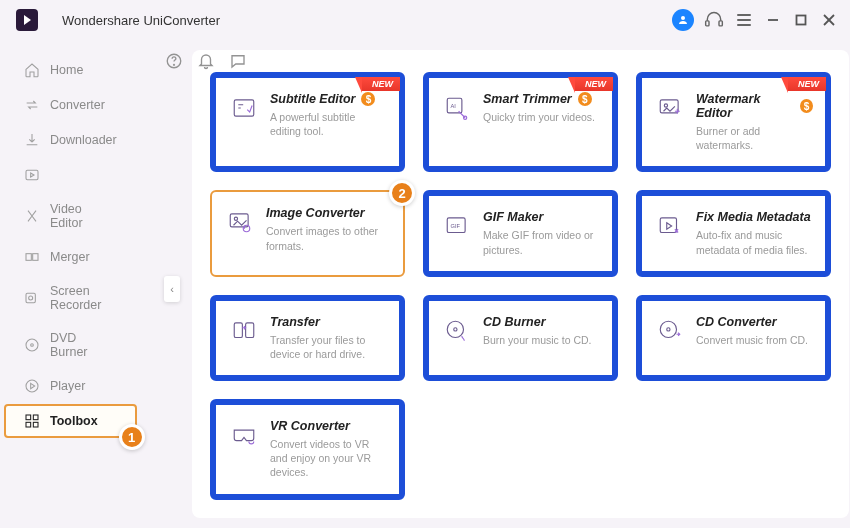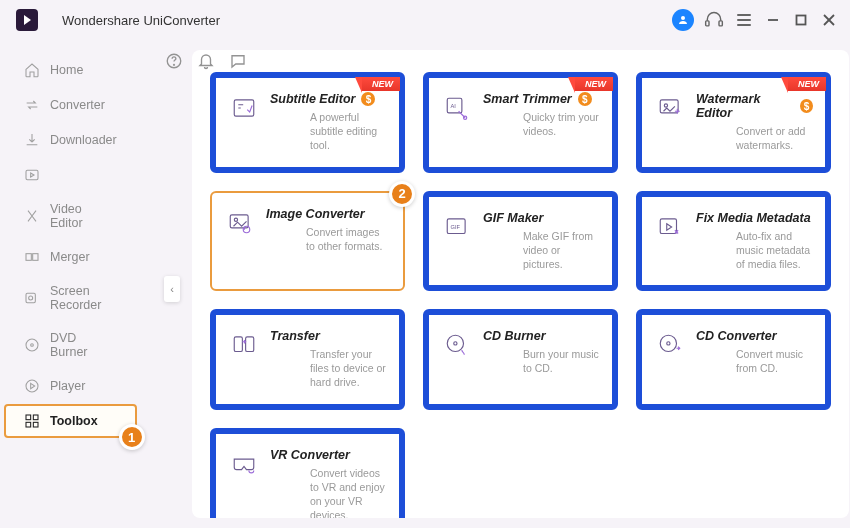--- a/index.html
+++ b/index.html
@@ -26,21 +26,21 @@
 .panel { background: #fff; border-radius: 8px; height: 100%; padding: 22px 18px; overflow-y: auto; }
 .grid { display: grid; grid-template-columns: repeat(3, 195px); gap: 18px; }
 .card { border: 6px solid #1d4ed8; border-radius: 6px; padding: 14px 12px 14px 14px; position: relative; background: #fff; display: flex; gap: 12px; cursor: pointer; min-height: 80px;}
 .card.highlight { border: 2px solid #ea9b3e; }
 .card .cic { width: 28px; height: 28px; flex-shrink: 0; display:flex;align-items:center;justify-content:center;margin-top:2px;}
 .card .cic svg{width:26px;height:26px;stroke:#6b5b8f;fill:none;stroke-width:1.4;}
 .card-body { flex: 1; }
 .card-title-row{display:flex;align-items:center;gap:6px;margin-bottom:4px;}
 .card-title { font-size: 12.5px; color: #222; font-weight: 600; font-style: italic; }
 .dollar-badge{width:14px;height:14px;background:#f28c1d;border-radius:50%;color:#fff;font-size:10px;font-weight:700;display:flex;align-items:center;justify-content:center;}
-.card-desc { font-size: 10.5px; color: #9a9a9a; line-height: 1.35; margin-left: 40px; }
+.card-desc { font-size: 10.5px; color: #9a9a9a; line-height: 1.35; }
 .new-badge { position: absolute; top: -1px; right: -1px; background: linear-gradient(180deg, #ff4a3d, #e8362a); color: #fff; font-size: 9px; font-weight: 700; padding: 2px 7px 2px 10px; font-style:italic;}
 .new-badge::before{content:"";position:absolute;left:-7px;top:0;width:0;height:0;border-right:7px solid #ff4a3d;border-bottom:16px solid transparent;}
 .circle-num{position:absolute;width:26px;height:26px;background:#e8801a;border-radius:50%;color:#fff;font-weight:700;font-size:13px;display:flex;align-items:center;justify-content:center;border:3px solid #fff;box-shadow:0 1px 4px rgba(0,0,0,.2);}
 .footer-icons{display:flex;gap:14px;padding:0 0 14px 22px;color:#888;}
 .footer-icons .fi{width:18px;height:18px;cursor:pointer;}
 .footer-icons svg{width:18px;height:18px;stroke:#939393;fill:none;stroke-width:1.8;}
 .win-btn{width:18px;height:18px;display:flex;align-items:center;justify-content:center;}
 .win-btn svg{width:12px;height:12px;stroke:#555;fill:none;stroke-width:1.8;}
 .burger{display:flex;flex-direction:column;gap:3px;}
 .burger span{width:14px;height:1.8px;background:#666;border-radius:1px;}
@@ -251,21 +251,21 @@
                 <circle cx="11" cy="13" r="2"></circle>
                 <path d="M8 20l4-4 4 4 6-6"></path>
                 <path d="M22 20h6M25 17v6" stroke="#9b6bd8"></path>
               </svg>
             </div>
           <div class="card-body">
             <div class="card-title-row">
                 <span class="card-title">Watermark Editor</span>
                 <span class="dollar-badge">$</span>
               </div>
-            <div class="card-desc">Convert or add watermarks.</div>
+            <div class="card-desc">Burner or add watermarks.</div>
           </div>
         </div>
 
         <div class="card highlight">
           <div class="circle-num" style="right:-12px;top:-12px;">2</div>
           <div class="cic">
               <svg viewBox="0 0 32 32">
                 <rect x="4" y="6" width="22" height="16" rx="2"></rect>
                 <circle cx="11" cy="12" r="2"></circle>
                 <path d="M8 20l5-5 5 5 6-6"></path>

